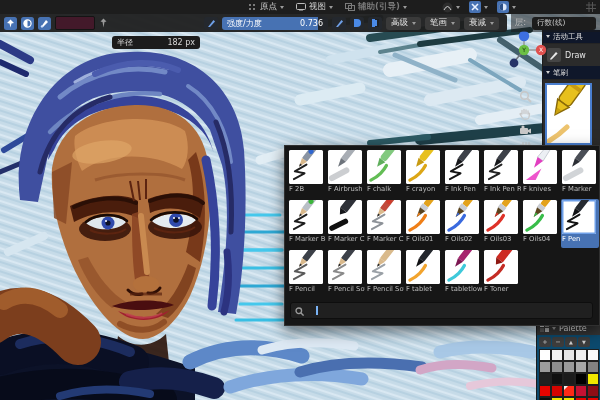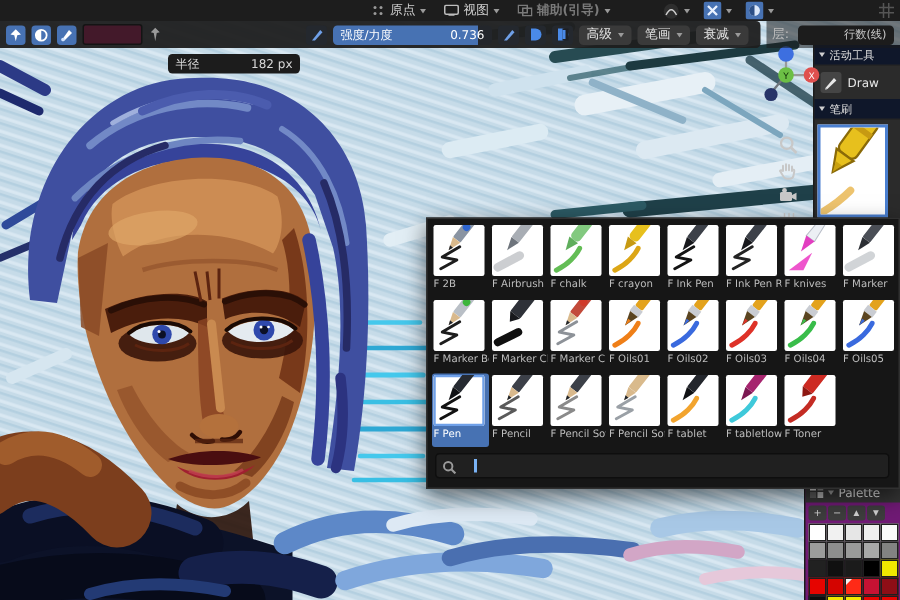--- a/index.html
+++ b/index.html
@@ -21,21 +21,21 @@
   .tb2-right{display:flex;align-items:center;gap:4px;background:rgba(25,25,25,0.55);height:18px;padding:0 4px;}
   .tgl{width:13px;height:13px;background:#4772b3;border-radius:2.5px;display:flex;align-items:center;justify-content:center;flex:0 0 auto;}
   .colorfield{width:38px;height:12px;background:#43192a;border-radius:2px;border:1px solid #141414;}
   .field{height:13px;border-radius:3px;background:#1c1c1c;color:#d8d8d8;font-size:8px;display:flex;align-items:center;padding:0 5px;gap:6px;white-space:nowrap;}
   .field .val{margin-left:auto;}
   .field.radius{width:78px;margin-top:38px;}
   .field.strength{width:96px;background:linear-gradient(to right,#4772b3 0 91%,#23262b 91%);color:#fff;}
   .sq{width:14px;height:13px;background:#24282e;border-radius:2.5px;display:flex;align-items:center;justify-content:center;}
   .dd{background:#3a3a3a;border-radius:3px;height:13px;padding:0 5px;font-size:8.5px;color:#e2e2e2;display:flex;align-items:center;gap:4px;white-space:nowrap;}
   .lay-label{font-size:8.5px;color:#bdbdbd;margin-right:2px;}
-  .field.layer{width:54px;justify-content:flex-end;color:#c8c8c8;}
+  .field.layer{width:54px;justify-content:flex-start;color:#c8c8c8;}
   
   .paint{position:absolute;left:0;top:14px;width:600px;height:386px;z-index:1;}
   
   .gizmo{position:absolute;left:503px;top:29px;z-index:12;}
   .navcol{position:absolute;left:519px;top:90px;z-index:12;display:flex;flex-direction:column;gap:4px;align-items:center;}
   .navcol svg{display:block;}
   
   .sidebar{position:absolute;right:0;top:30px;bottom:0;width:57px;background:#2b2b2b;border-left:1px solid #1c1c1c;z-index:10;}
   .sb-h{height:13px;background:#0f172a;border-bottom:1px solid #242424;display:flex;align-items:center;gap:3px;
         font-size:7.5px;color:#dedede;padding:0 3px;white-space:nowrap;overflow:hidden;}
@@ -50,21 +50,21 @@
   .cell{width:38px;height:49px;border-radius:2px;}
   .cell .thumb{width:34px;height:34px;background:#ffffff;margin:1px 1px 0 1px;border-radius:1.5px;overflow:hidden;}
   .cell .lbl{font-size:6.8px;color:#bdbdbd;height:11px;line-height:11px;white-space:nowrap;overflow:hidden;padding:0 1px;}
   .cell.sel{background:#4772b3;}
   .cell.sel .lbl{color:#fff;}
   .cell.sel .thumb{box-shadow:0 0 0 1.5px #6fa0e8 inset;}
   .searchrow{display:flex;align-items:center;height:15px;margin:3px 6px 0 2px;background:#202020;border:1px solid #0e0e0e;
              border-radius:3px;padding:0 4px;gap:4px;}
   .caret{width:1.5px;height:9px;background:#7ab3f5;}
   
-  .palette{position:absolute;right:0;top:322px;bottom:0;width:63px;background:#701a75;border-left:1px solid #1c1c1c;z-index:15;}
+  .palette{position:absolute;right:0;top:322px;bottom:0;width:63px;background:#0c4a6e;border-left:1px solid #1c1c1c;z-index:15;}
   .pal-h{height:13px;background:#353535;display:flex;align-items:center;gap:3px;padding:0 3px;font-size:8px;color:#e2e2e2;}
   .pal-btns{display:flex;gap:1px;padding:2px 2px;}
   .pbtn{width:12px;height:10px;background:#3d3d3d;border-radius:2px;color:#cfcfcf;font-size:6.5px;line-height:10px;text-align:center;}
   .swatches{display:grid;grid-template-columns:repeat(5,12px);grid-auto-rows:12px;gap:0;padding-left:2px;}
   .sw{width:11.5px;height:11.5px;box-sizing:border-box;border:0.5px solid #1f1f1f;position:relative;}
   .sw .selmark{position:absolute;left:0;top:0;width:0;height:0;border-top:4px solid #f2f2f2;border-right:4px solid transparent;}
 </style>
 </head>
 <body>
 
@@ -579,32 +579,20 @@
               <path d="M4,31 Q10,28 14,24 T20,16" stroke="#39bd4a" stroke-width="3.4" fill="none" stroke-linecap="round"></path>
               <g transform="translate(27,-3) rotate(38)">
                 <rect x="-3.2" y="-2" width="6.4" height="13" rx="1.5" fill="#e3a21c"></rect>
                 <rect x="-3.8" y="11" width="7.6" height="5" fill="#c9ccd2"></rect>
                 <path d="M-3.4,16 L3.4,16 L0,26 Z" fill="#5a4420"></path>
                 <path d="M-1.2,21 L1.2,21 L0,26 Z" fill="#39bd4a"></path>
               </g>
             </svg></div>
           <div class="lbl">F Oils04</div>
         </div>
-        <div class="cell">
-          <div class="thumb"><svg width="34" height="34" viewBox="0 0 35 35">
-              <path d="M4,31 Q10,28 14,24 T20,16" stroke="#3a6ade" stroke-width="3.4" fill="none" stroke-linecap="round"></path>
-              <g transform="translate(27,-3) rotate(38)">
-                <rect x="-3.2" y="-2" width="6.4" height="13" rx="1.5" fill="#e3a21c"></rect>
-                <rect x="-3.8" y="11" width="7.6" height="5" fill="#c9ccd2"></rect>
-                <path d="M-3.4,16 L3.4,16 L0,26 Z" fill="#5a4420"></path>
-                <path d="M-1.2,21 L1.2,21 L0,26 Z" fill="#3a6ade"></path>
-              </g>
-            </svg></div>
-          <div class="lbl">F Oils05</div>
-        </div>
         <div class="cell sel">
           <div class="thumb"><svg width="34" height="34" viewBox="0 0 35 35">
               <path d="M5,30 L16,24 L6,22 L18,15" fill="none" stroke="#121212" stroke-width="2" stroke-linejoin="round" stroke-linecap="round"></path>
               <g transform="translate(27,-4) rotate(38)">
                 <rect x="-3.25" y="0" width="6.5" height="18" rx="1" fill="#262a31"></rect>
                 <path d="M-3.25,18 L3.25,18 L0,27 Z" fill="#101114"></path>
               </g>
             </svg></div>
           <div class="lbl">F Pen</div>
         </div>

